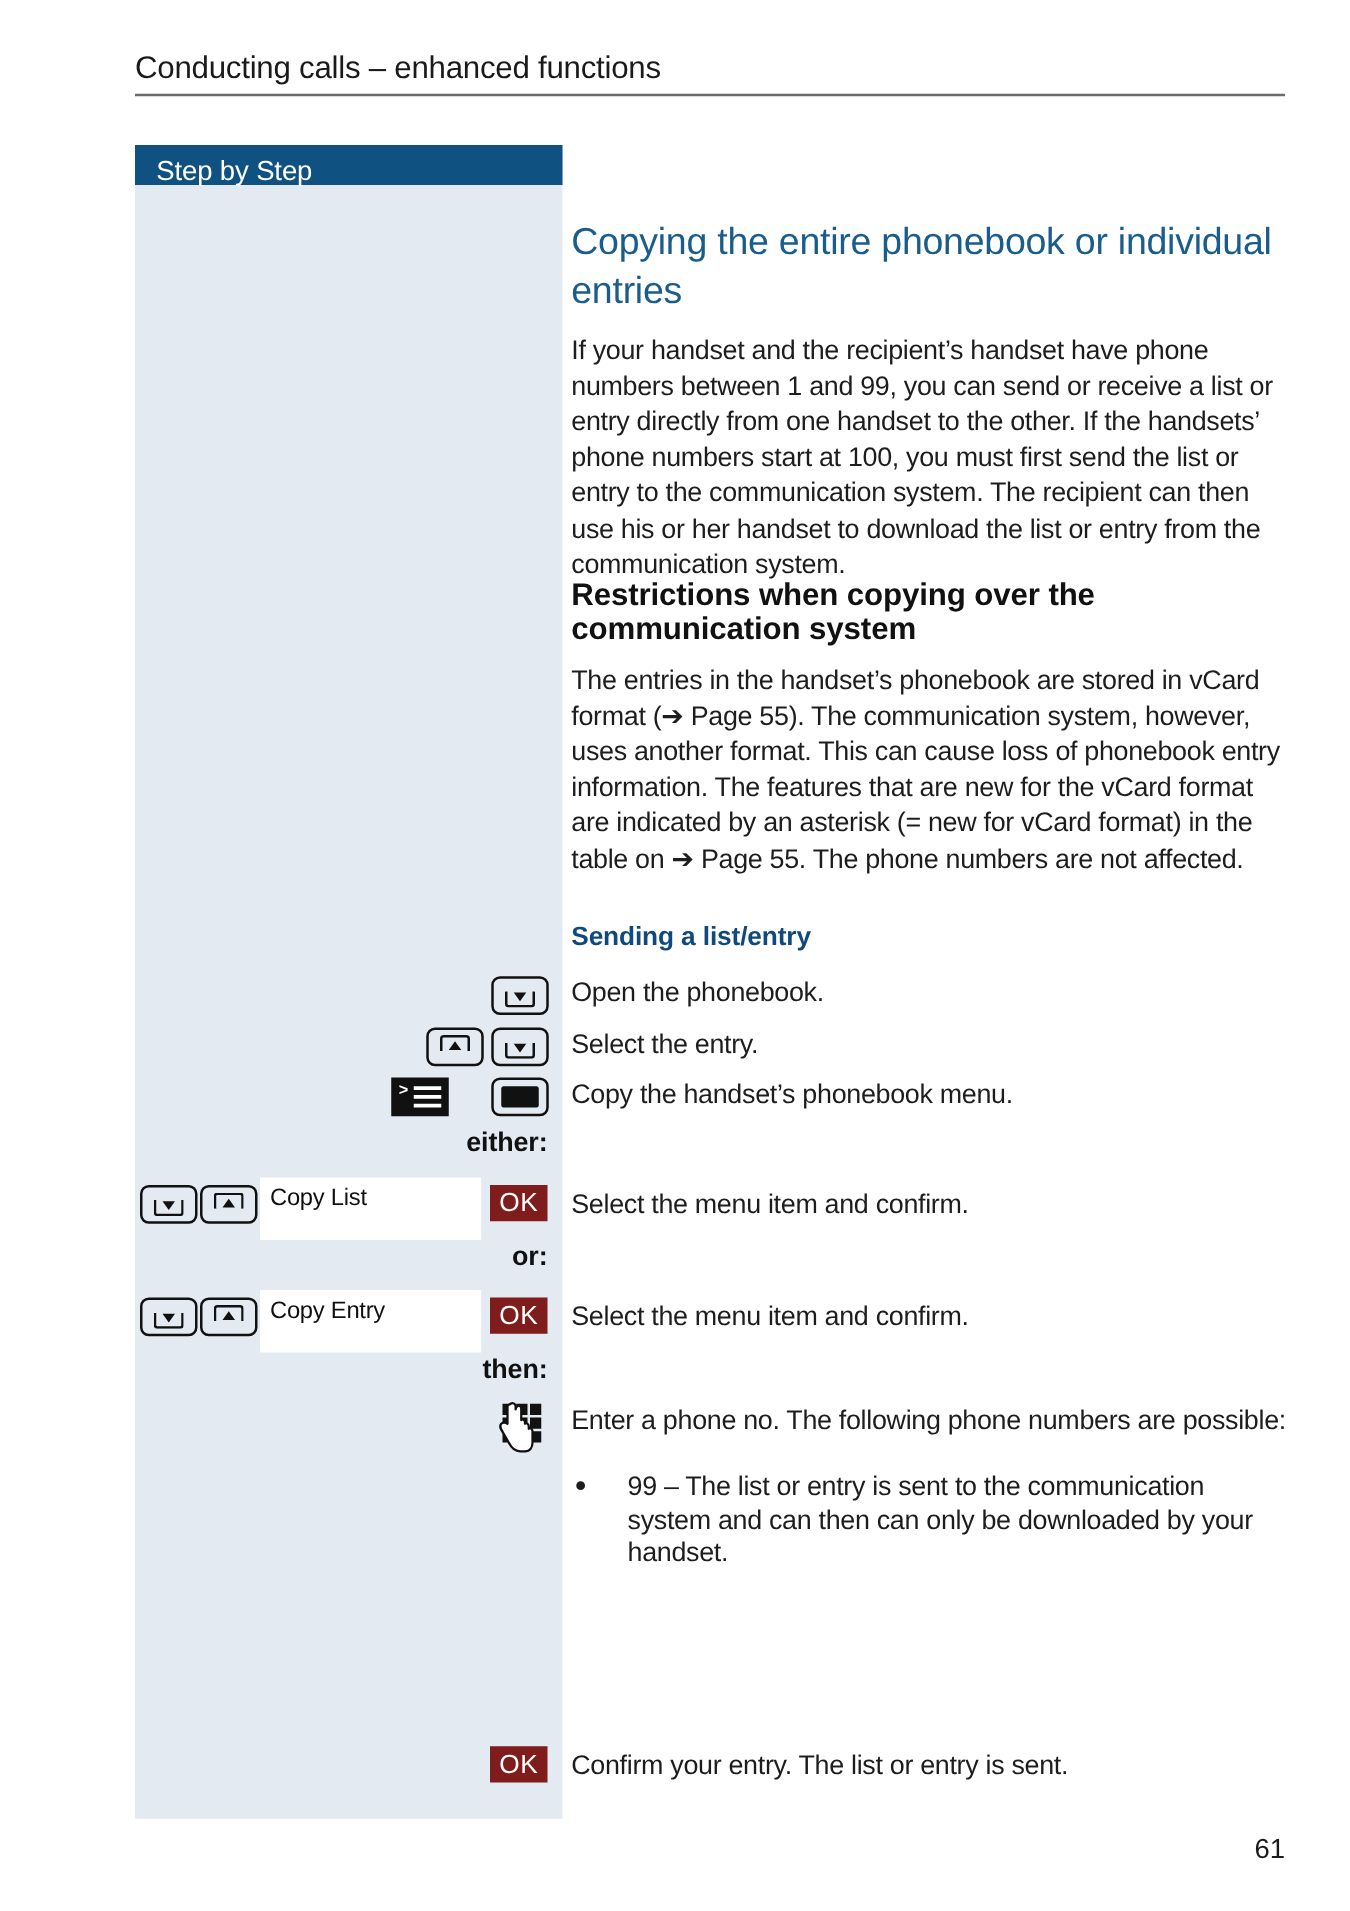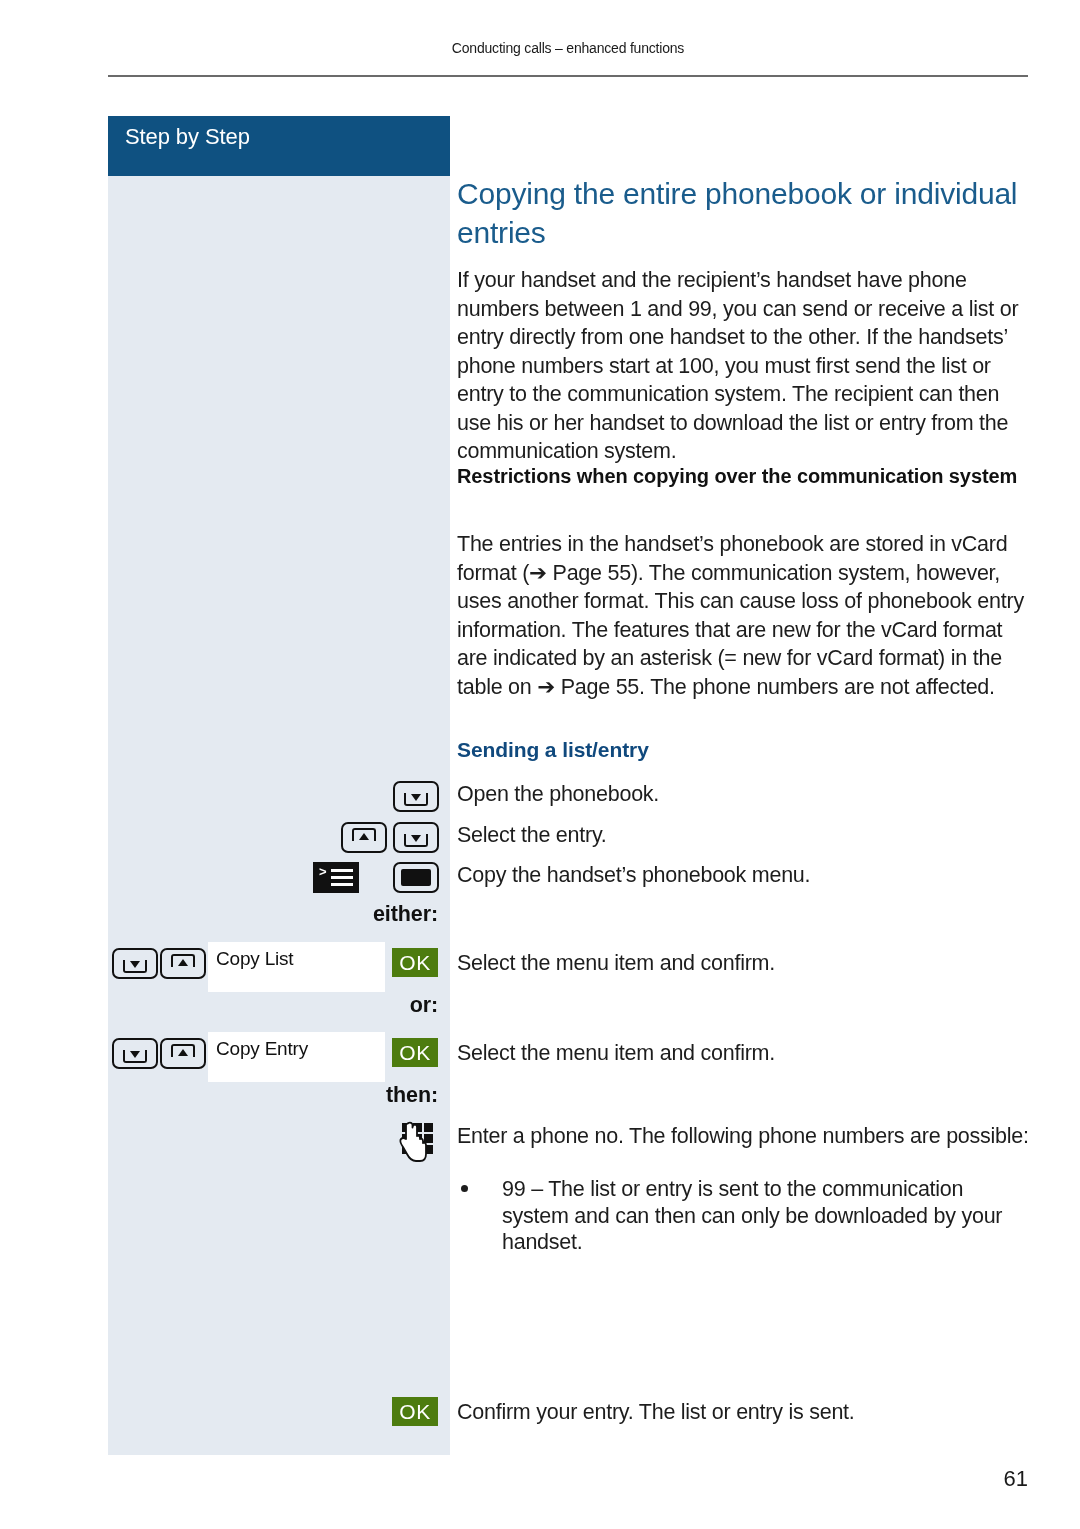--- a/index.html
+++ b/index.html
@@ -15,22 +15,22 @@
     color: #1a1a1a;
     overflow: hidden;
   }
 
   
   .page-header {
     position: absolute;
     left: 108px;
     top: 40px;
     width: 920px;
-    text-align: center;
-    font-size: 14px;
+    text-align: left;
+    font-size: 25px;
     letter-spacing: -0.2px;
     color: #1a1a1a;
   }
   .header-rule {
     position: absolute;
     left: 108px;
     top: 75px;
     width: 920px;
     height: 2px;
     background: #6b6b6b;
@@ -43,21 +43,21 @@
     top: 116px;
     width: 342px;
     height: 1339px;
     background: #e4eaf1;
   }
   .sidebar-title-bar {
     position: absolute;
     left: 108px;
     top: 116px;
     width: 342px;
-    height: 60px;
+    height: 32px;
     background: #0f5181;
   }
   .sidebar-title {
     position: absolute;
     left: 17px;
     top: 8px;
     color: #ffffff;
     font-size: 22px;
     letter-spacing: -0.1px;
   }
@@ -81,21 +81,21 @@
     font-size: 21.5px;
     line-height: 28.5px;
     color: #1d1d1d;
     letter-spacing: -0.25px;
   }
   h2.sub-bold {
     position: absolute;
     left: 457px;
     width: 578px;
     margin: 0;
-    font-size: 20px;
+    font-size: 25px;
     font-weight: bold;
     line-height: 27px;
     color: #111111;
     letter-spacing: -0.1px;
   }
   h2.sub-blue {
     position: absolute;
     left: 457px;
     width: 578px;
     margin: 0;
@@ -257,21 +257,21 @@
   .menu-field-label {
     position: absolute;
     left: 8px;
     top: 6px;
     font-size: 19px;
     color: #111;
     letter-spacing: -0.2px;
   }
   .btn-ok {
     position: absolute;
-    background: #4d7c0f;
+    background: #7f1d1d;
     color: #ffffff;
     font-size: 21px;
     letter-spacing: 0.5px;
     text-align: center;
     box-sizing: border-box;
   }
 
   
   .connector {
     position: absolute;

